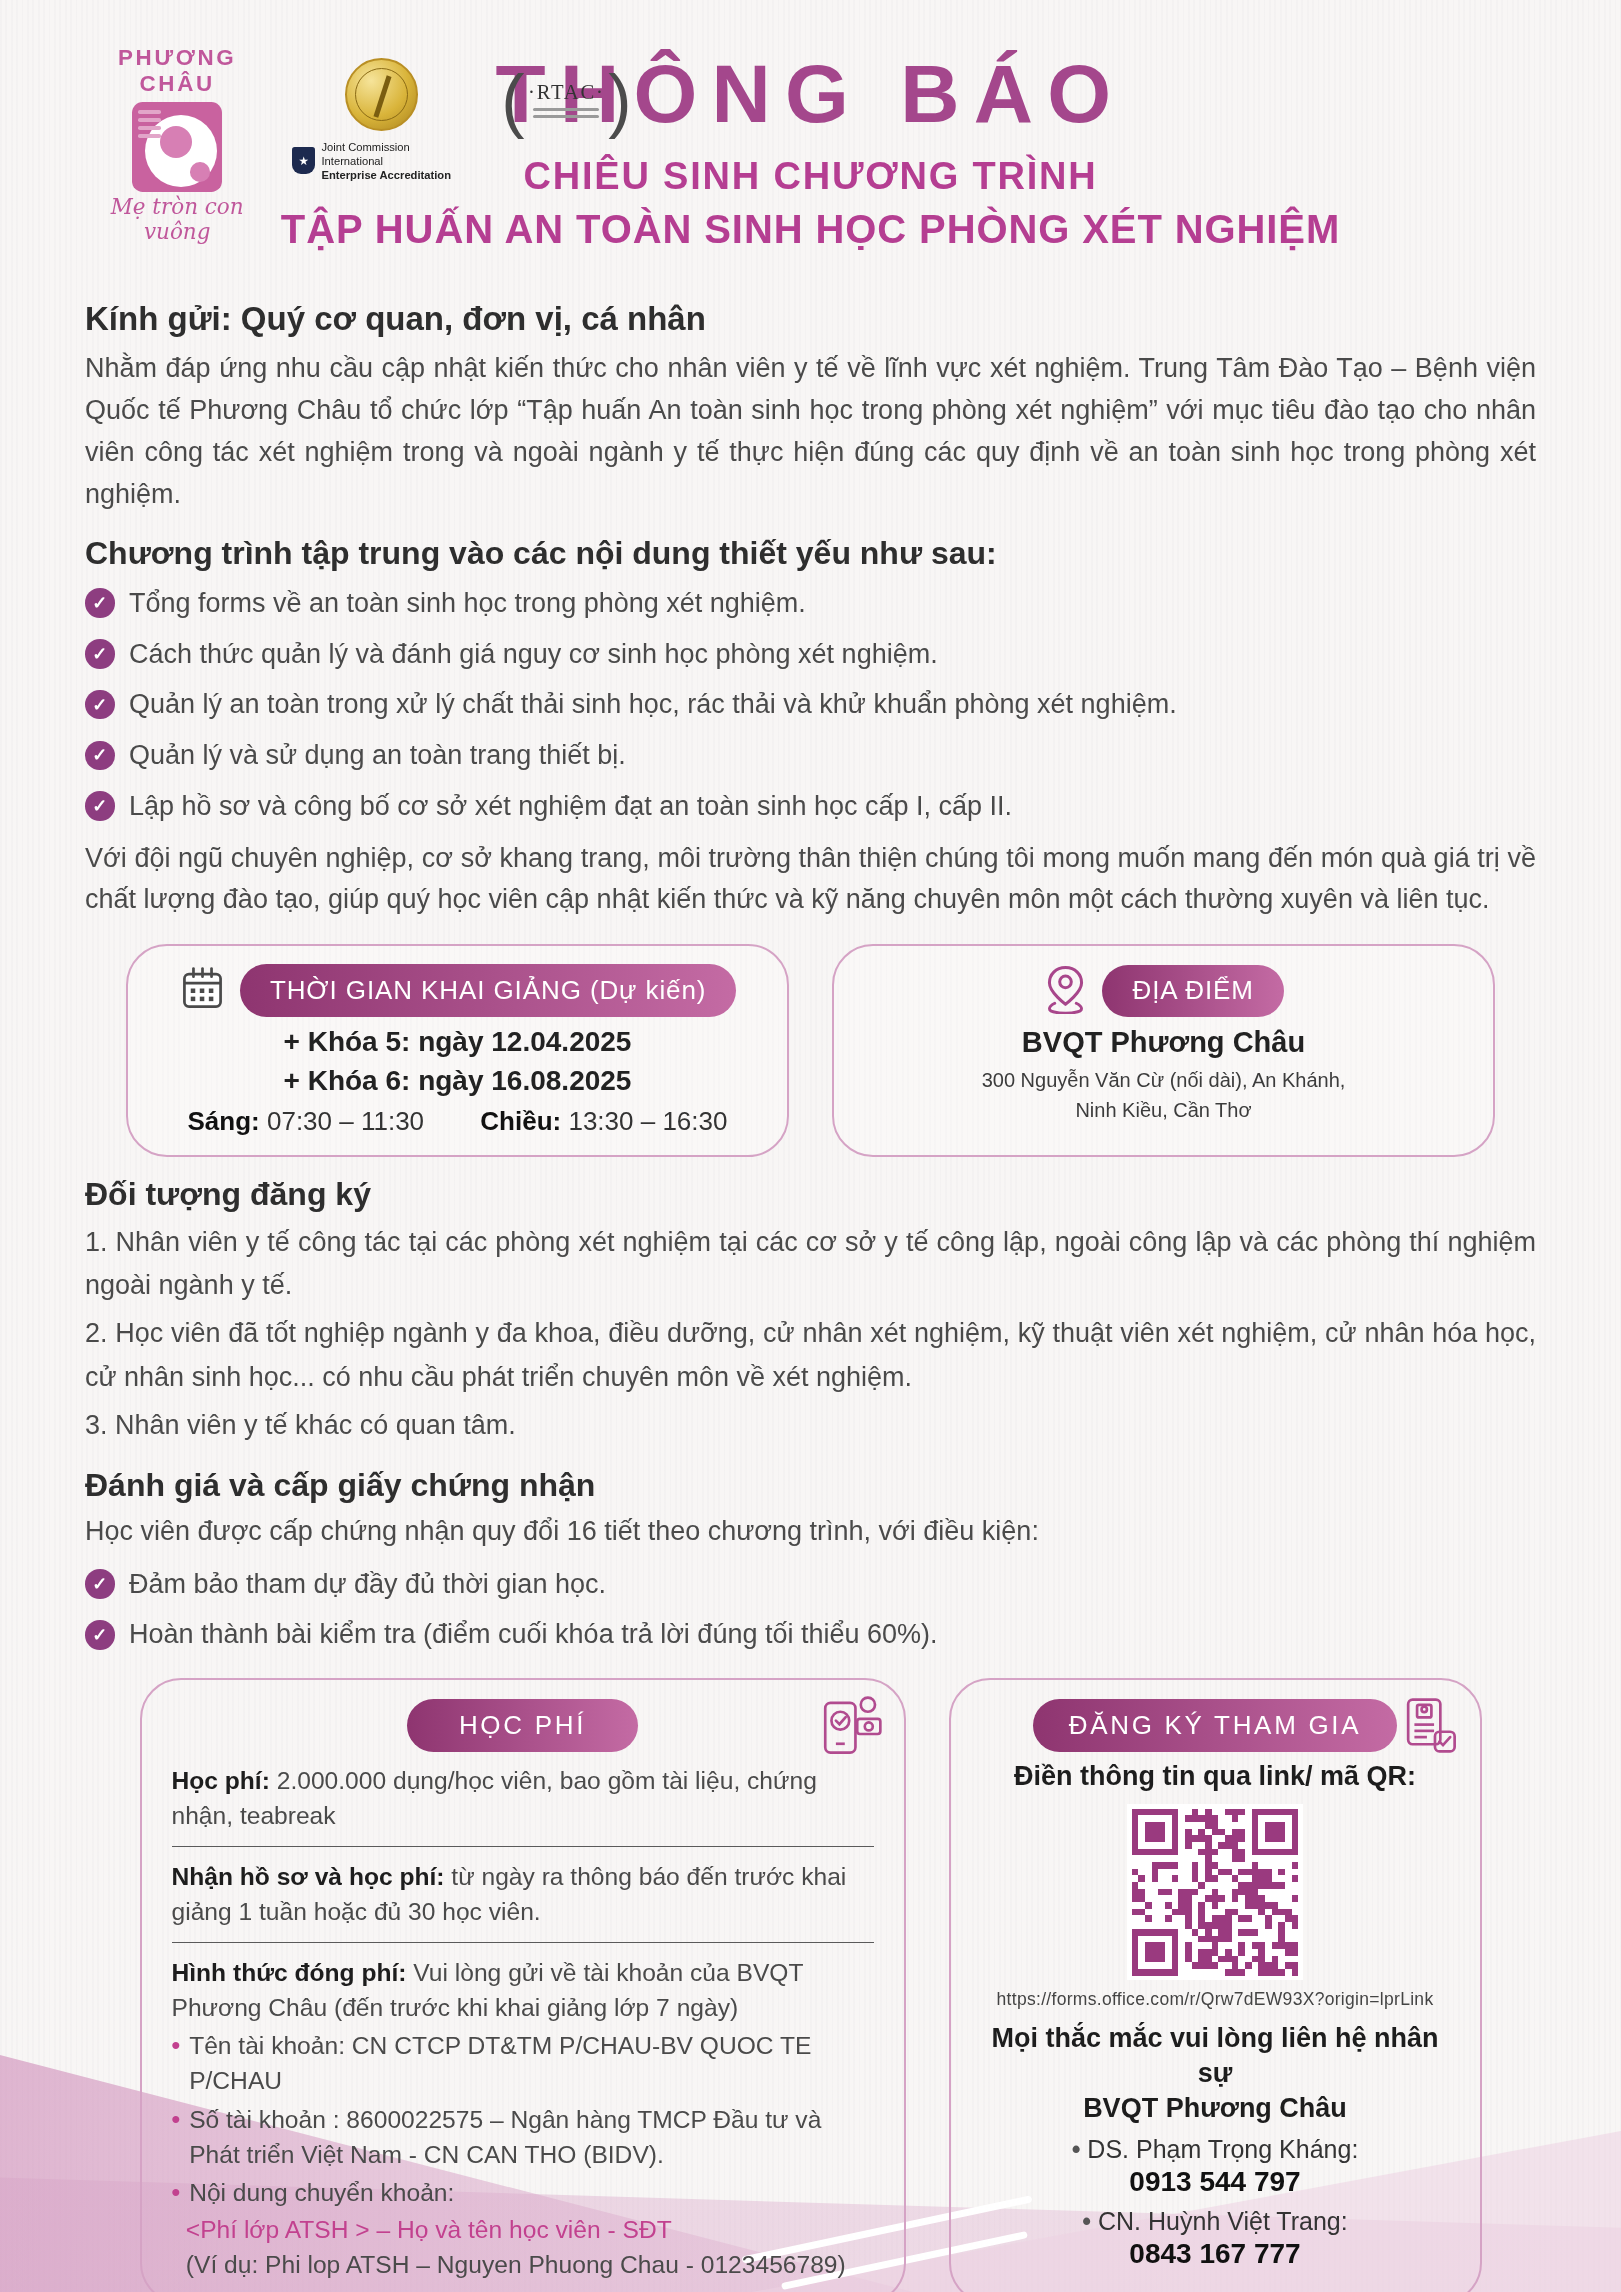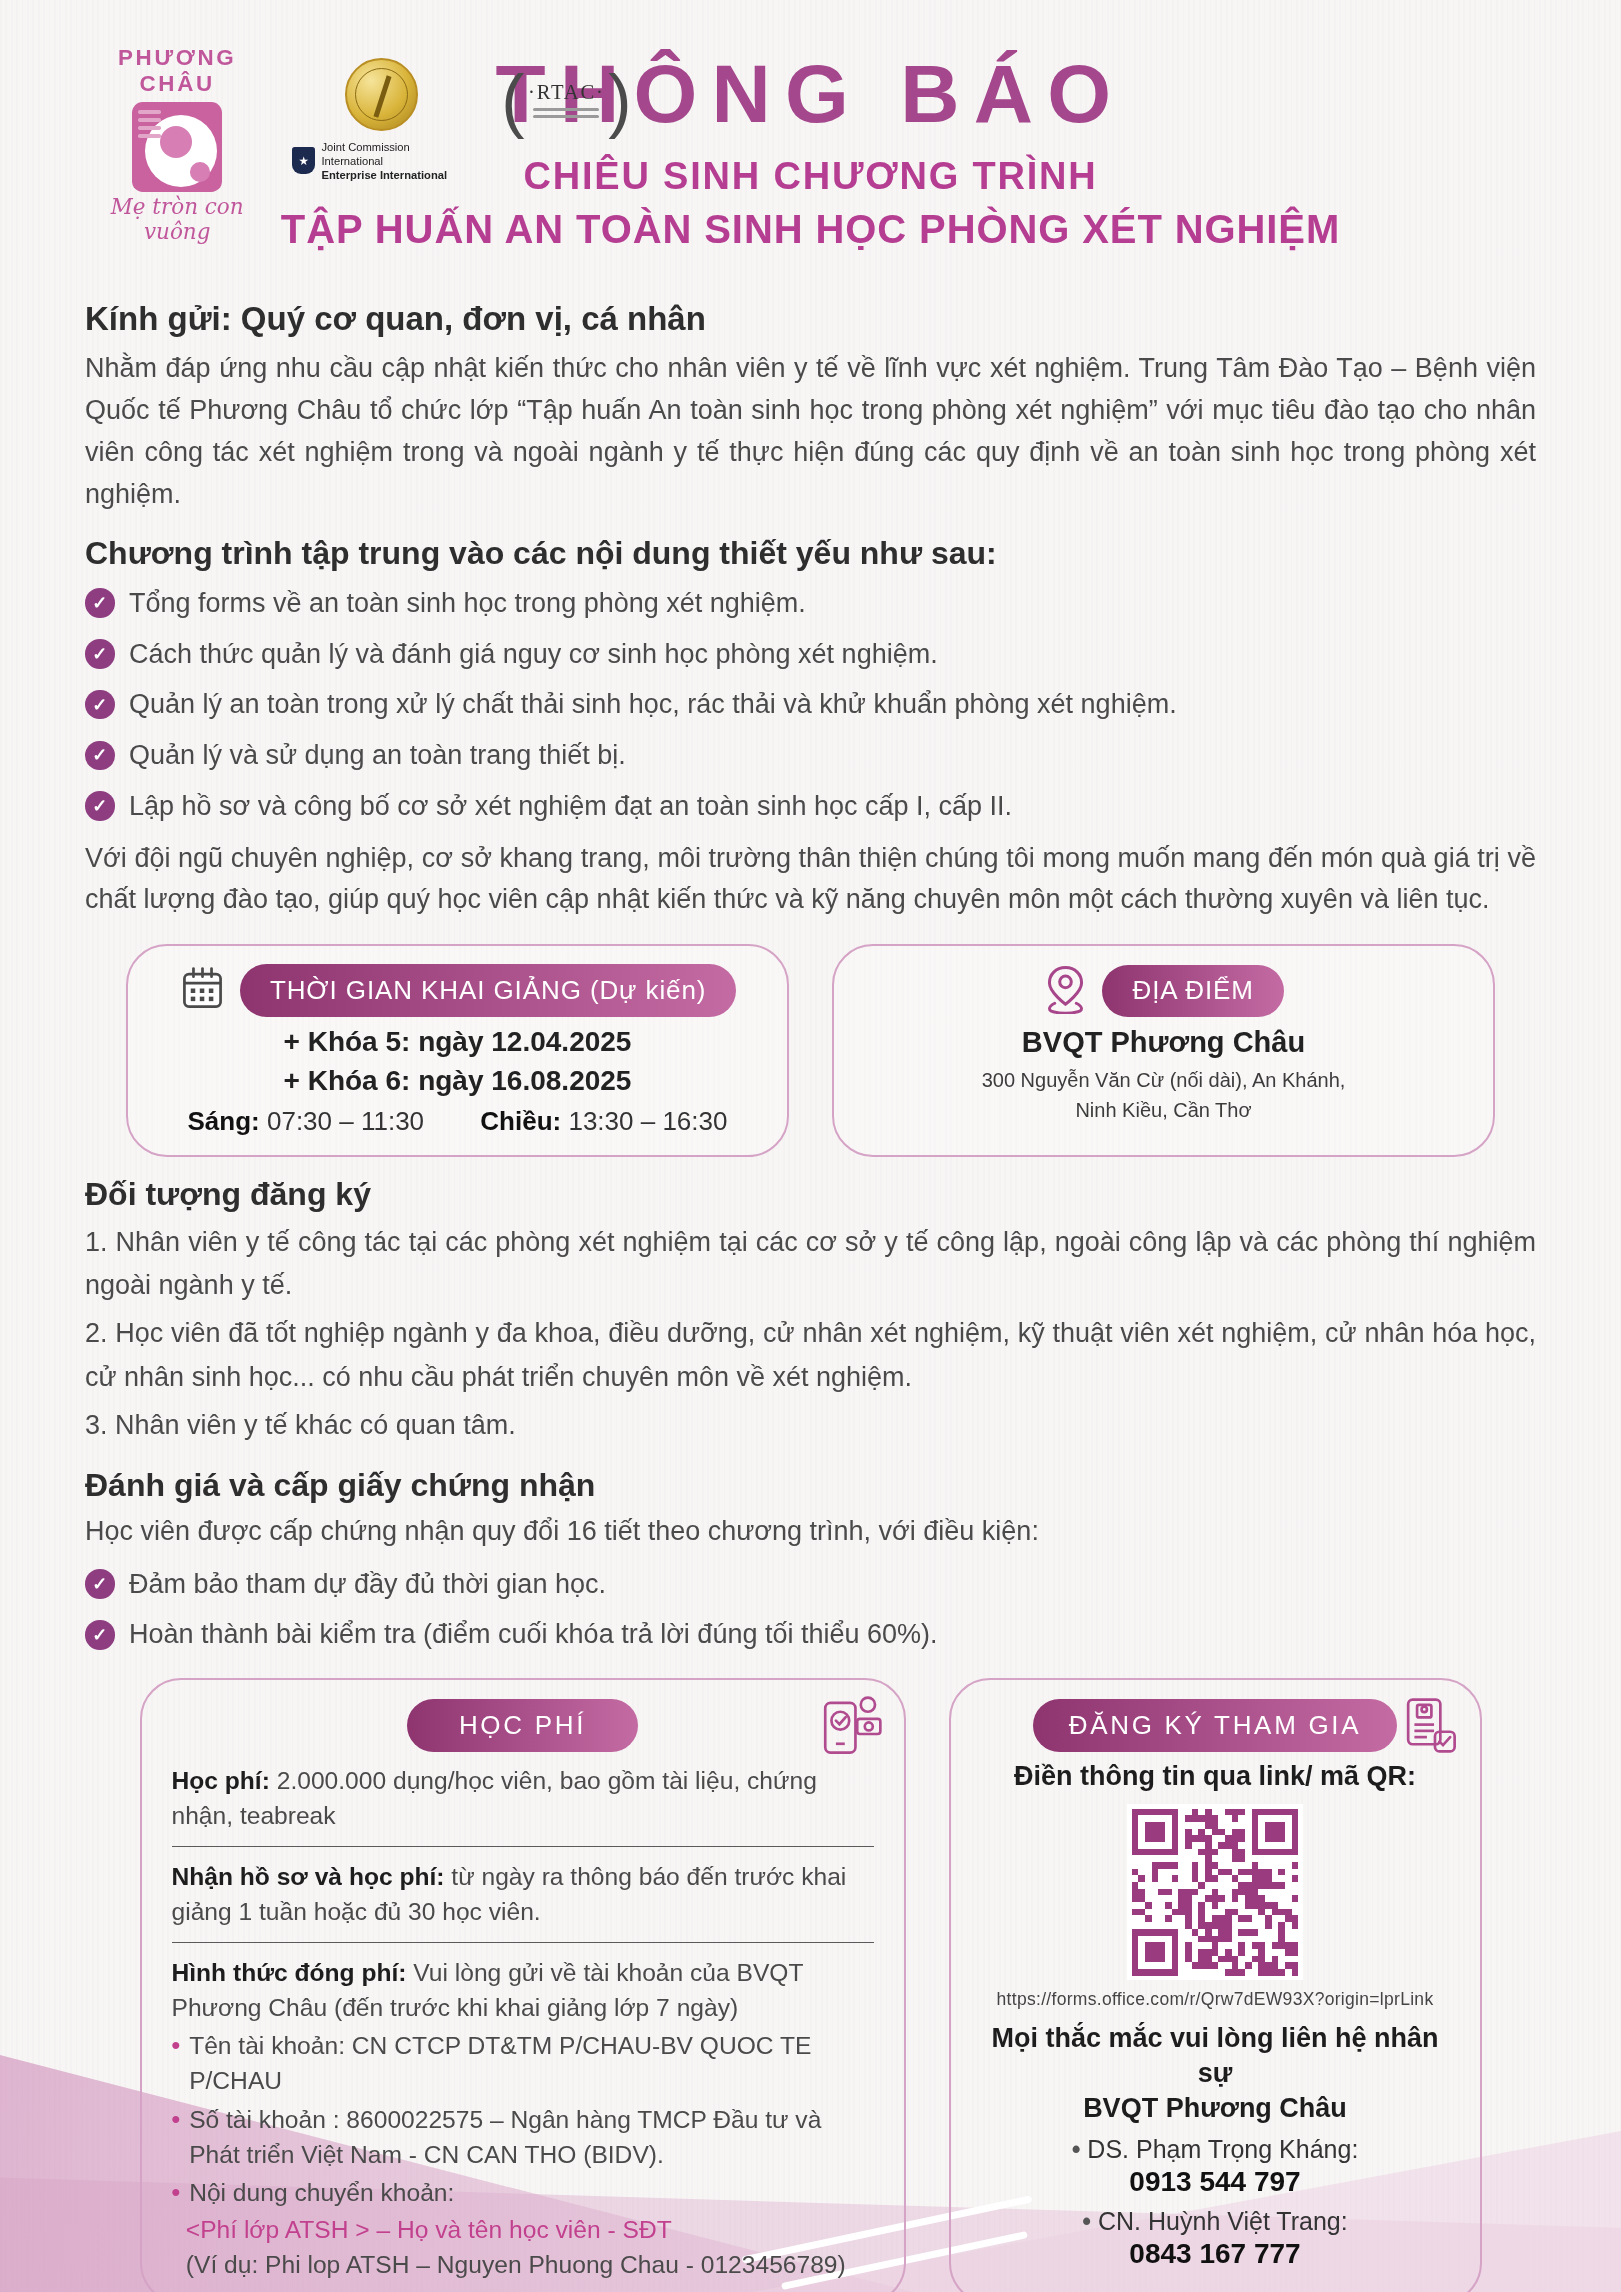--- a/index.html
+++ b/index.html
@@ -136,21 +136,21 @@
               <span class="pc-dot2"></span>
           </div>
           <div class="pc-tagline">Mẹ tròn con vuông</div>
         </div>
         <div class="jci">
           <div class="jci-coin"></div>
           <div class="jci-text">
             <div class="jci-shield">★</div>
             <div class="jci-lines">
               <span>Joint Commission International</span>
-              <b>Enterprise International</b>
+              <b>Enterprise Accreditation</b>
             </div>
           </div>
         </div>
         <div class="rtac">
           <span class="paren">(</span>
           <span class="rtac-mid">
             <span class="rtac-name">·RTAC·</span>
             <i></i><i></i>
           </span>
           <span class="paren">)</span>

